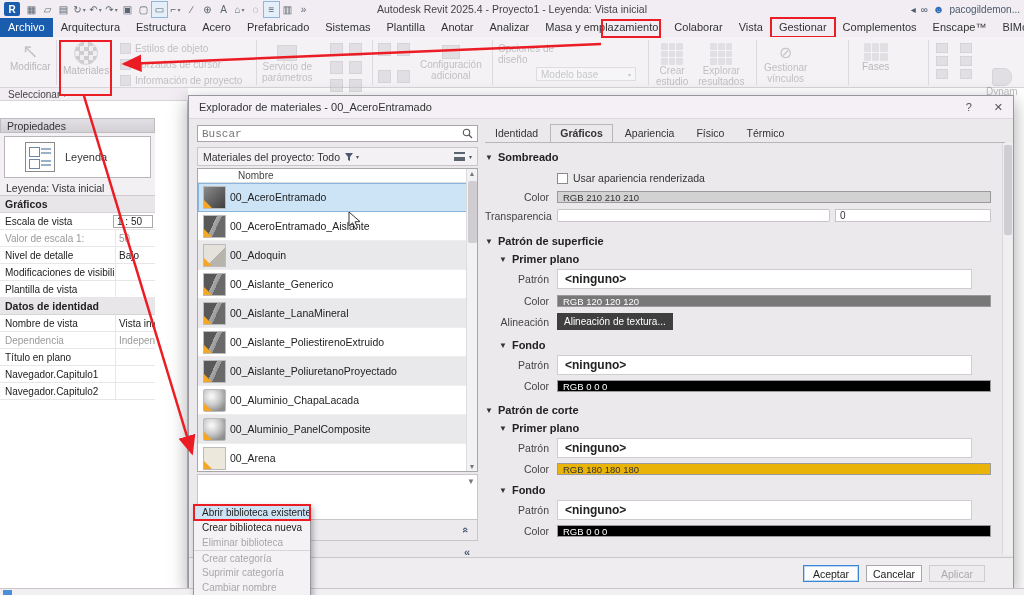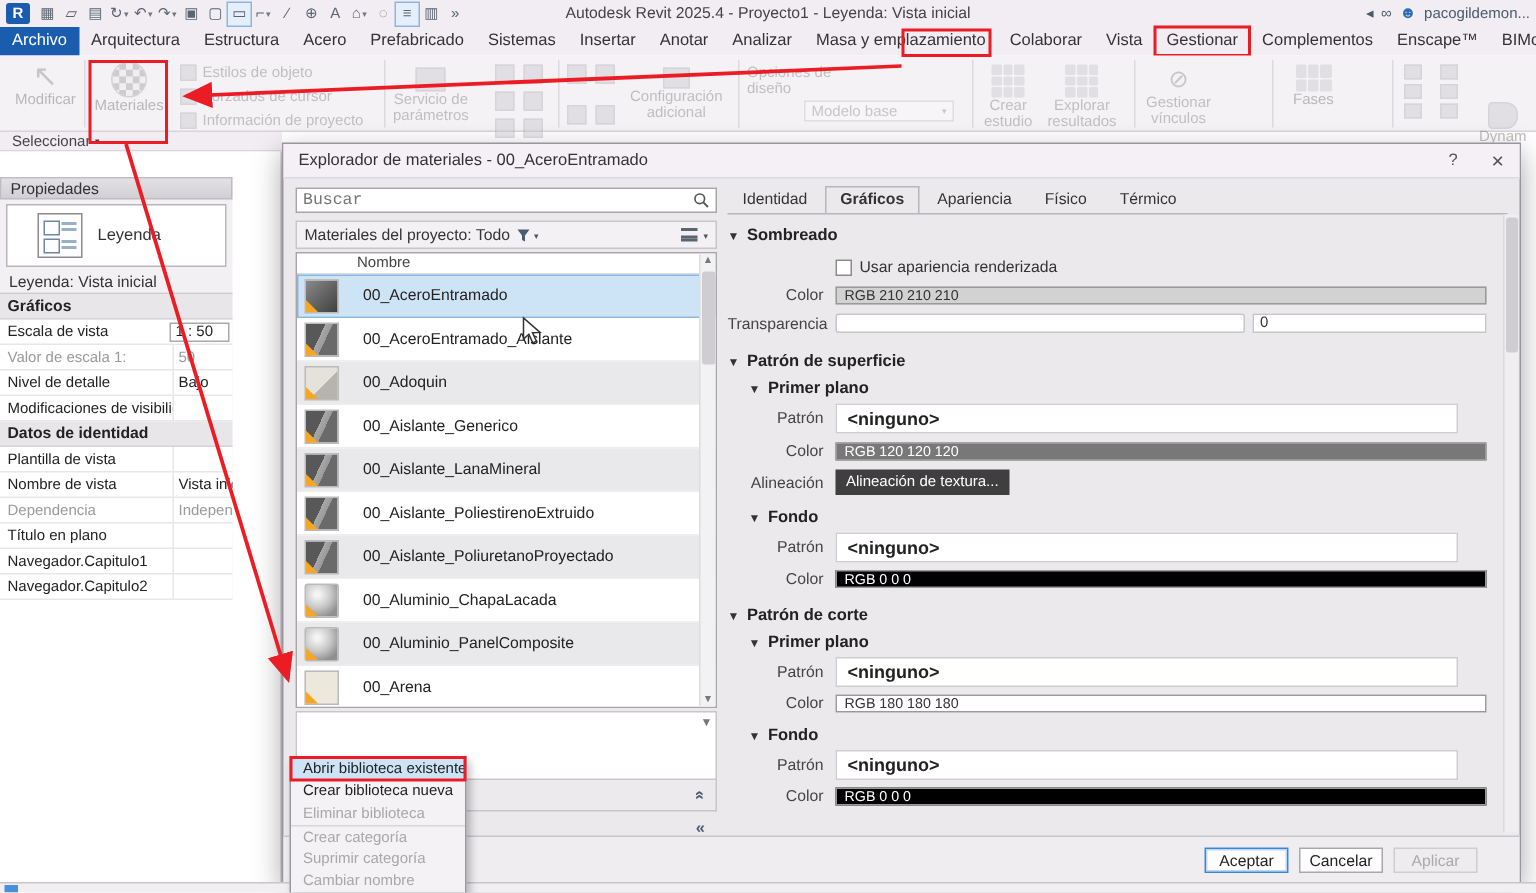--- a/index.html
+++ b/index.html
@@ -75,21 +75,21 @@
   .filterbar { margin-top:5px; height:19px; background:#f3f1f4; border:1px solid #c9c5cb; display:flex; align-items:center; padding:0 5px; font-size:10.5px; color:#333; }
   .funnel { margin-left:4px; } .fcaret { font-size:6px; color:#555; margin-left:2px; }
   .viewbtn { margin-left:auto; display:flex; align-items:center; gap:2px; }
   .bars { width:11px; height:9px; border-top:2px solid #5a6570; border-bottom:2px solid #5a6570; position:relative; }
   .bars:before { content:""; position:absolute; left:0; top:2.5px; width:100%; height:2px; background:#5a6570; }
   .mlist { margin-top:2px; height:304px; background:#fff; border:1px solid #a9a5ab; position:relative; overflow:hidden; }
   .mhead { height:14px; border-bottom:1px solid #ddd; display:flex; align-items:center; padding-left:40px; font-size:10px; color:#444; }
   .mrow { height:29px; display:flex; align-items:center; border-bottom:1px solid #eee; background:#fff; }
   .mrow.alt { background:#e9e8ea; }
   .mrow.sel { background:#cde4f6; outline:1px solid #8ab6dd; outline-offset:-1px; }
-  .mname { font-size:10.5px; color:#222; margin-left:16px; white-space:nowrap; }
+  .mname { font-size:10.5px; color:#222; margin-left:4px; white-space:nowrap; }
   .thumb { width:23px; height:23px; margin-left:5px; position:relative; background:#dcdcdc; border:1px solid #bbb; flex:0 0 auto; }
   .thumb:after { content:""; position:absolute; left:0; bottom:0; border-left:8px solid #f5a623; border-top:8px solid transparent; }
   .t-panel .thumb { background:linear-gradient(135deg,#8a8a8a,#3f3f3f); }
   .t-block .thumb { background:linear-gradient(115deg,#585858 42%,#a8a8a8 42%,#9a9a9a 58%,#6a6a6a 58%); }
   .t-cube .thumb  { background:linear-gradient(135deg,#e4e2da 55%,#b6b4ac 55%); }
   .t-sphere .thumb{ background:radial-gradient(circle at 36% 30%,#f4f4f4 8%,#c8c8c8 45%,#8f8f8f 80%); border-radius:2px; }
   .t-flat .thumb  { background:#ece8dc; }
   .mscroll { position:absolute; right:0; top:0; width:11px; height:100%; background:#f2f1f3; border-left:1px solid #ddd; font-size:7px; color:#777; text-align:center; }
   .mscroll .thm { position:absolute; left:1px; top:12px; width:9px; height:62px; background:#cfcdd2; border-radius:2px; }
   .mscroll .up { position:absolute; top:1px; left:0; width:100%; }
@@ -118,21 +118,21 @@
   .sec-h.sub { margin-left:14px; }
   .tri-d { font-size:8px; color:#333; }
   .frow { display:flex; align-items:center; margin-top:5px; }
   .flabel { width:72px; text-align:right; padding-right:8px; color:#444; font-size:10.5px; flex:0 0 auto; }
   .chk { width:11px; height:11px; border:1px solid #8a8a8a; background:#fff; }
   .chklab { margin-left:5px; font-size:10.5px; color:#333; }
   .patfield { width:415px; height:20px; background:#fff; border:1px solid #d0cdd2; display:flex; align-items:center; padding:0 7px; font-weight:bold; font-size:12px; color:#222; }
   .swatch { width:434px; height:12px; border:1px solid #9a9a9a; display:flex; align-items:center; padding:0 5px; font-size:9.5px; }
   .sw-210 { background:#d2d2d2; color:#333; }
   .sw-120 { background:#787878; color:#fff; }
-  .sw-180 { background:#ffffff; color:#333; }
+  .sw-180 { background:#eab308; color:#333; }
   .sw-000 { background:#000; color:#fff; }
   .transp-bar { width:273px; height:13px; background:#fff; border:1px solid #c9c5cb; border-radius:2px; }
   .transp-val { width:156px; height:13px; background:#fff; border:1px solid #c9c5cb; margin-left:5px; display:flex; align-items:center; padding:0 4px; font-size:10px; color:#333; }
   .alignbtn { height:17px; background:#3f3f3f; color:#fff; font-size:10px; display:flex; align-items:center; padding:0 7px; }
   .rscroll { position:absolute; right:1px; top:47px; bottom:34px; width:10px; background:#f0eef1; border-left:1px solid #dcd8de; }
   .rscroll .thm { position:absolute; left:1px; top:2px; width:8px; height:90px; background:#cfcdd2; border-radius:2px; }
 
   
   .dlg-footer { position:absolute; left:0; right:0; bottom:0; height:32px; border-top:1px solid #c9c5cb; background:#efedf0; display:flex; align-items:center; justify-content:flex-end; gap:7px; padding-right:28px; }
   .btn { min-width:56px; height:17px; background:#fdfdfd; border:1px solid #aaa6ac; font-size:10.5px; color:#222; display:flex; align-items:center; justify-content:center; }
@@ -233,21 +233,21 @@
     </div>
   </div>
 
   <div class="tabsrow" id="ribbon-tabs">
       <div class="rtab act"><span>Archivo</span></div>
       <div class="rtab"><span>Arquitectura</span></div>
       <div class="rtab"><span>Estructura</span></div>
       <div class="rtab"><span>Acero</span></div>
       <div class="rtab"><span>Prefabricado</span></div>
       <div class="rtab"><span>Sistemas</span></div>
-      <div class="rtab"><span>Insertar</span></div>
+      <div class="rtab"><span>Plantilla</span></div>
       <div class="rtab"><span>Anotar</span></div>
       <div class="rtab"><span>Analizar</span></div>
       <div class="rtab"><span>Masa y emplazamiento</span></div>
       <div class="rtab"><span>Colaborar</span></div>
       <div class="rtab"><span>Vista</span></div>
       <div class="rtab red"><span>Gestionar</span></div>
       <div class="rtab"><span>Complementos</span></div>
       <div class="rtab"><span>Enscape™</span></div>
       <div class="rtab"><span>BIMcollab</span></div>
     </div>
@@ -420,27 +420,27 @@
     <span class="pv">50</span>
   </div>
           <div class="prow">
     <span class="pl">Nivel de detalle</span>
     <span class="pv">Bajo</span>
   </div>
           <div class="prow">
     <span class="pl">Modificaciones de visibilidad/gráfico</span>
     <span class="pv"></span>
   </div>
-          <div class="prow sec">
-    <span class="pl">Datos de identidad</span>
-
-  </div>
           <div class="prow">
     <span class="pl">Plantilla de vista</span>
     <span class="pv"></span>
+  </div>
+          <div class="prow sec">
+    <span class="pl">Datos de identidad</span>
+
   </div>
           <div class="prow">
     <span class="pl">Nombre de vista</span>
     <span class="pv">Vista inici</span>
   </div>
           <div class="prow dis">
     <span class="pl">Dependencia</span>
     <span class="pv">Independ</span>
   </div>
           <div class="prow">

